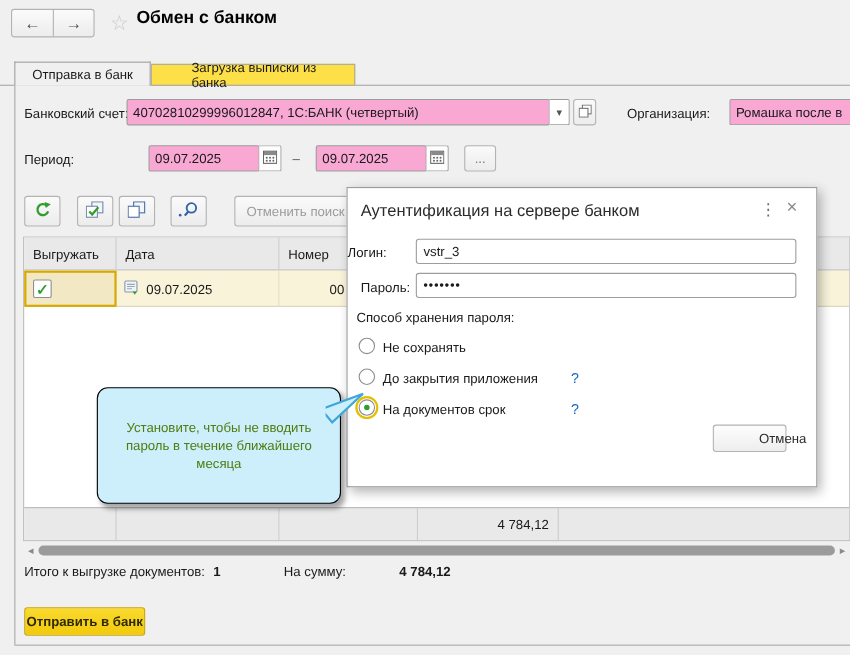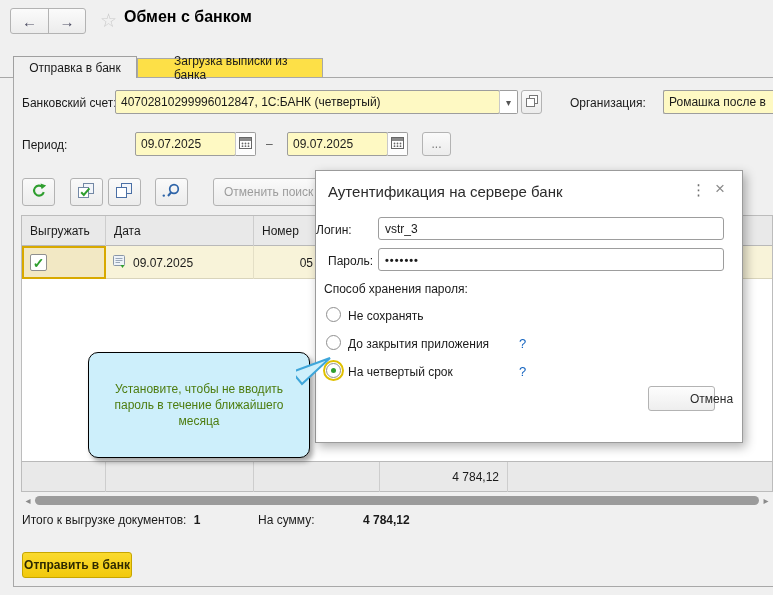--- a/index.html
+++ b/index.html
@@ -19,21 +19,21 @@
   .pane-border-left { position:absolute; left:13px; top:77px; width:0; height:509px; border-left:1px solid #a8a8a8; }
   .pane-border-bottom { position:absolute; left:13px; top:586px; width:760px; height:0; border-top:1px solid #a8a8a8; }
 
   
   .tab { position:absolute; display:flex; align-items:center; justify-content:center; }
   .tab-active { left:13px; top:56px; width:124px; height:22px; background:#f0f0f0; border:1px solid #a0a0a0; border-bottom:none; z-index:3; }
   .tab-inactive { left:137px; top:58px; width:186px; height:20px; background:#fde047; border:1px solid #a8a8a8; z-index:2; cursor:pointer;padding-left:36px; }
 
   
   .lbl { position:absolute; color:#1a1a1a; }
-  .field { position:absolute; background:#fef9c3; border:1px solid #9d9d9d; border-radius:2px; height:24px; display:flex; align-items:center; padding:0 5px; overflow:hidden; white-space:nowrap; }
+  .field { position:absolute; background:#f9a8d4; border:1px solid #9d9d9d; border-radius:2px; height:24px; display:flex; align-items:center; padding:0 5px; overflow:hidden; white-space:nowrap; }
   .btn { position:absolute; background:linear-gradient(#fafafa,#ececec); border:1px solid #b3b3b3; border-radius:3px; display:flex; align-items:center; justify-content:center; cursor:pointer; }
   .dd-btn { left:499px; top:90px; width:19px; height:24px; border-radius:0 2px 2px 0; background:#fff; border:1px solid #9d9d9d; border-left:1px solid #c9c9c9; color:#555; font-size:10px; }
   .cal-btn { width:21px; height:24px; border-radius:0 2px 2px 0; background:#fdfdfd; border:1px solid #9d9d9d; border-left:1px solid #c9c9c9; }
 
   
   .toolbtn { width:33px; height:28px; }
   .toolbtn-text { padding:0 10px; height:28px; color:#9c9c9c; font-size:12px; }
 
   
   .table-wrap { position:absolute; left:21px; top:215px; width:752px; height:277px; background:#fff; border:1px solid #bcbcbc; }
@@ -188,21 +188,21 @@
         <span><svg width="15" height="15">
               <rect x="1.5" y="1.5" width="11" height="10" rx="1" fill="#eef3f8" stroke="#8a97a8"></rect>
               <line x1="3.5" y1="4.5" x2="10.5" y2="4.5" stroke="#9aa7b8"></line>
               <line x1="3.5" y1="6.5" x2="10.5" y2="6.5" stroke="#9aa7b8"></line>
               <line x1="3.5" y1="8.5" x2="8" y2="8.5" stroke="#9aa7b8"></line>
               <path d="M8.5 11 h4 l-2 3 z" fill="#2f9e2f"></path>
             </svg></span>
         <span>09.07.2025</span>
       </div>
       <div class="td" style="left:232px; width:126px; justify-content:flex-end; padding-right:66px;">
-        <span>05</span>
+        <span>00</span>
       </div>
       <div class="td" style="left:358px; width:128px;"></div>
     </div>
     <div class="tfoot">
       <div class="tf" style="left:0; width:84px;"></div>
       <div class="tf" style="left:84px; width:148px;"></div>
       <div class="tf" style="left:232px; width:126px;"></div>
       <div class="tf" style="left:358px; width:128px; justify-content:flex-end; padding-right:8px;">4 784,12</div>
     </div>
   </div>
@@ -215,21 +215,21 @@
 
   <div class="lbl" style="left:22px; top:513px;">
     <span>Итого к выгрузке документов:</span>
     <span style="font-weight:bold; margin-left:4px;">1</span>
   </div>
   <div class="lbl" style="left:258px; top:513px;">На сумму:</div>
   <div class="lbl" style="left:363px; top:513px; font-weight:bold;">4 784,12</div>
   <button class="btn send-btn">Отправить в банк</button>
 
   <div class="dialog">
-    <div class="dlg-title">Аутентификация на сервере банк</div>
+    <div class="dlg-title">Аутентификация на сервере банком</div>
     <div class="dlg-more">⋮</div>
     <div class="dlg-close">×</div>
 
     <div class="lbl" style="left:0; top:52px;">Логин:</div>
     <div class="dlg-field" style="top:46px;">vstr_3</div>
 
     <div class="lbl" style="left:12px; top:83px;">Пароль:</div>
     <div class="dlg-field" style="top:77px; font-size:11px; font-weight:bold; letter-spacing:1px;">•••••••</div>
 
     <div class="lbl" style="left:8px; top:111px;">Способ хранения пароля:</div>
@@ -237,21 +237,21 @@
     <div class="radio" style="left:10px; top:136px;"></div>
     <div class="lbl" style="left:32px; top:138px;">Не сохранять</div>
 
     <div class="radio" style="left:10px; top:164px;"></div>
     <div class="lbl" style="left:32px; top:166px;">До закрытия приложения</div>
     <div class="help-link" style="left:203px; top:165px;">?</div>
 
     <div class="radio radio-focus" style="left:10px; top:192px;">
         <div class="radio-dot"></div>
       </div>
-    <div class="lbl" style="left:32px; top:194px;">На четвертый срок</div>
+    <div class="lbl" style="left:32px; top:194px;">На документов срок</div>
     <div class="help-link" style="left:203px; top:193px;">?</div>
 
     <button class="dlg-btn cancel-btn">Отмена</button>
   </div>
 
   <div class="callout">Установите, чтобы не вводить пароль в течение ближайшего месяца</div>
   <svg class="callout-arrow" width="42" height="40">
     <polygon points="2,22 40,8 12,34" fill="#cdeffb" stroke="#3ea6da" stroke-width="2"></polygon>
     <rect x="0" y="14" width="6" height="18" fill="#cdeffb"></rect>
   </svg>

